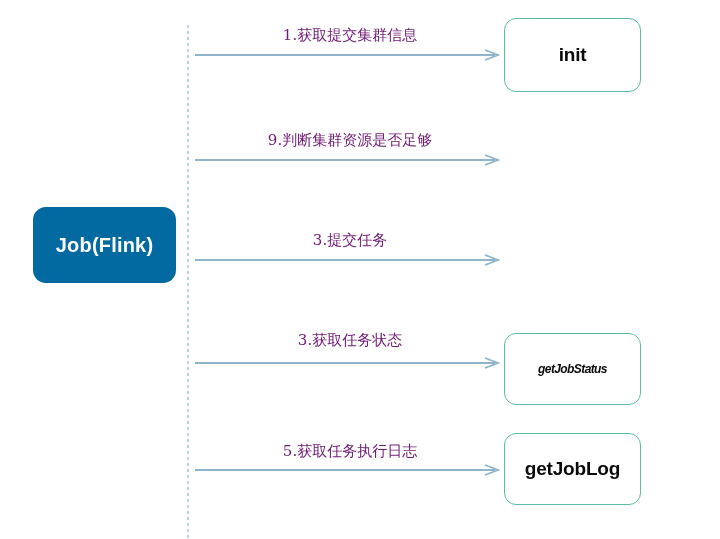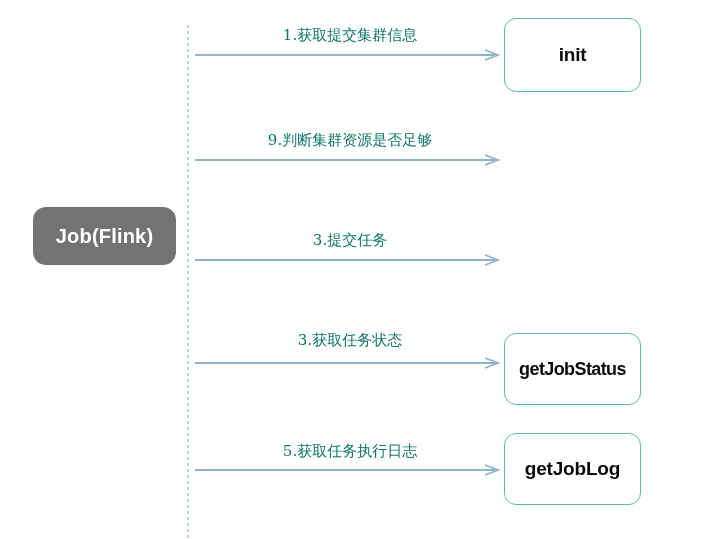--- a/index.html
+++ b/index.html
@@ -17,22 +17,22 @@
     background: #ffffff;
     overflow: hidden;
   }
 
   
   .actor-box {
     position: absolute;
     left: 33px;
     top: 207px;
     width: 143px;
-    height: 58px;
-    background: #737373;
+    height: 76px;
+    background: #0369a1;
     border-radius: 13px;
     display: flex;
     align-items: center;
     justify-content: center;
   }
   .actor-label {
     color: #ffffff;
     font-family: "Liberation Sans", sans-serif;
     font-weight: bold;
     font-size: 20px;
@@ -64,21 +64,21 @@
     width: 720px;
     height: 0;
   }
   .msg-label {
     position: absolute;
     left: 195px;
     width: 310px;
     text-align: center;
     font-family: "DejaVu Serif", "Liberation Serif", serif;
     font-size: 15px;
-    color: #0f766e;
+    color: #701a75;
     white-space: nowrap;
   }
   .msg-arrow {
     position: absolute;
     left: 195px;
     width: 306px;
     height: 12px;
   }
   .msg-arrow svg {
     display: block;
@@ -100,22 +100,23 @@
   }
   .svc-label {
     font-family: "Liberation Sans", sans-serif;
     font-weight: bold;
     font-size: 19px;
     color: #0a0a0a;
     white-space: nowrap;
     letter-spacing: -0.2px;
   }
   .svc-label.long {
-    font-size: 18px;
+    font-size: 12px;
     letter-spacing: -0.6px;
+    font-style: italic;
   }
 </style>
 </head>
 <body>
 
 <div id="canvas">
 
   <div class="actor-box">
     <span class="actor-label">Job(Flink)</span>
   </div>

